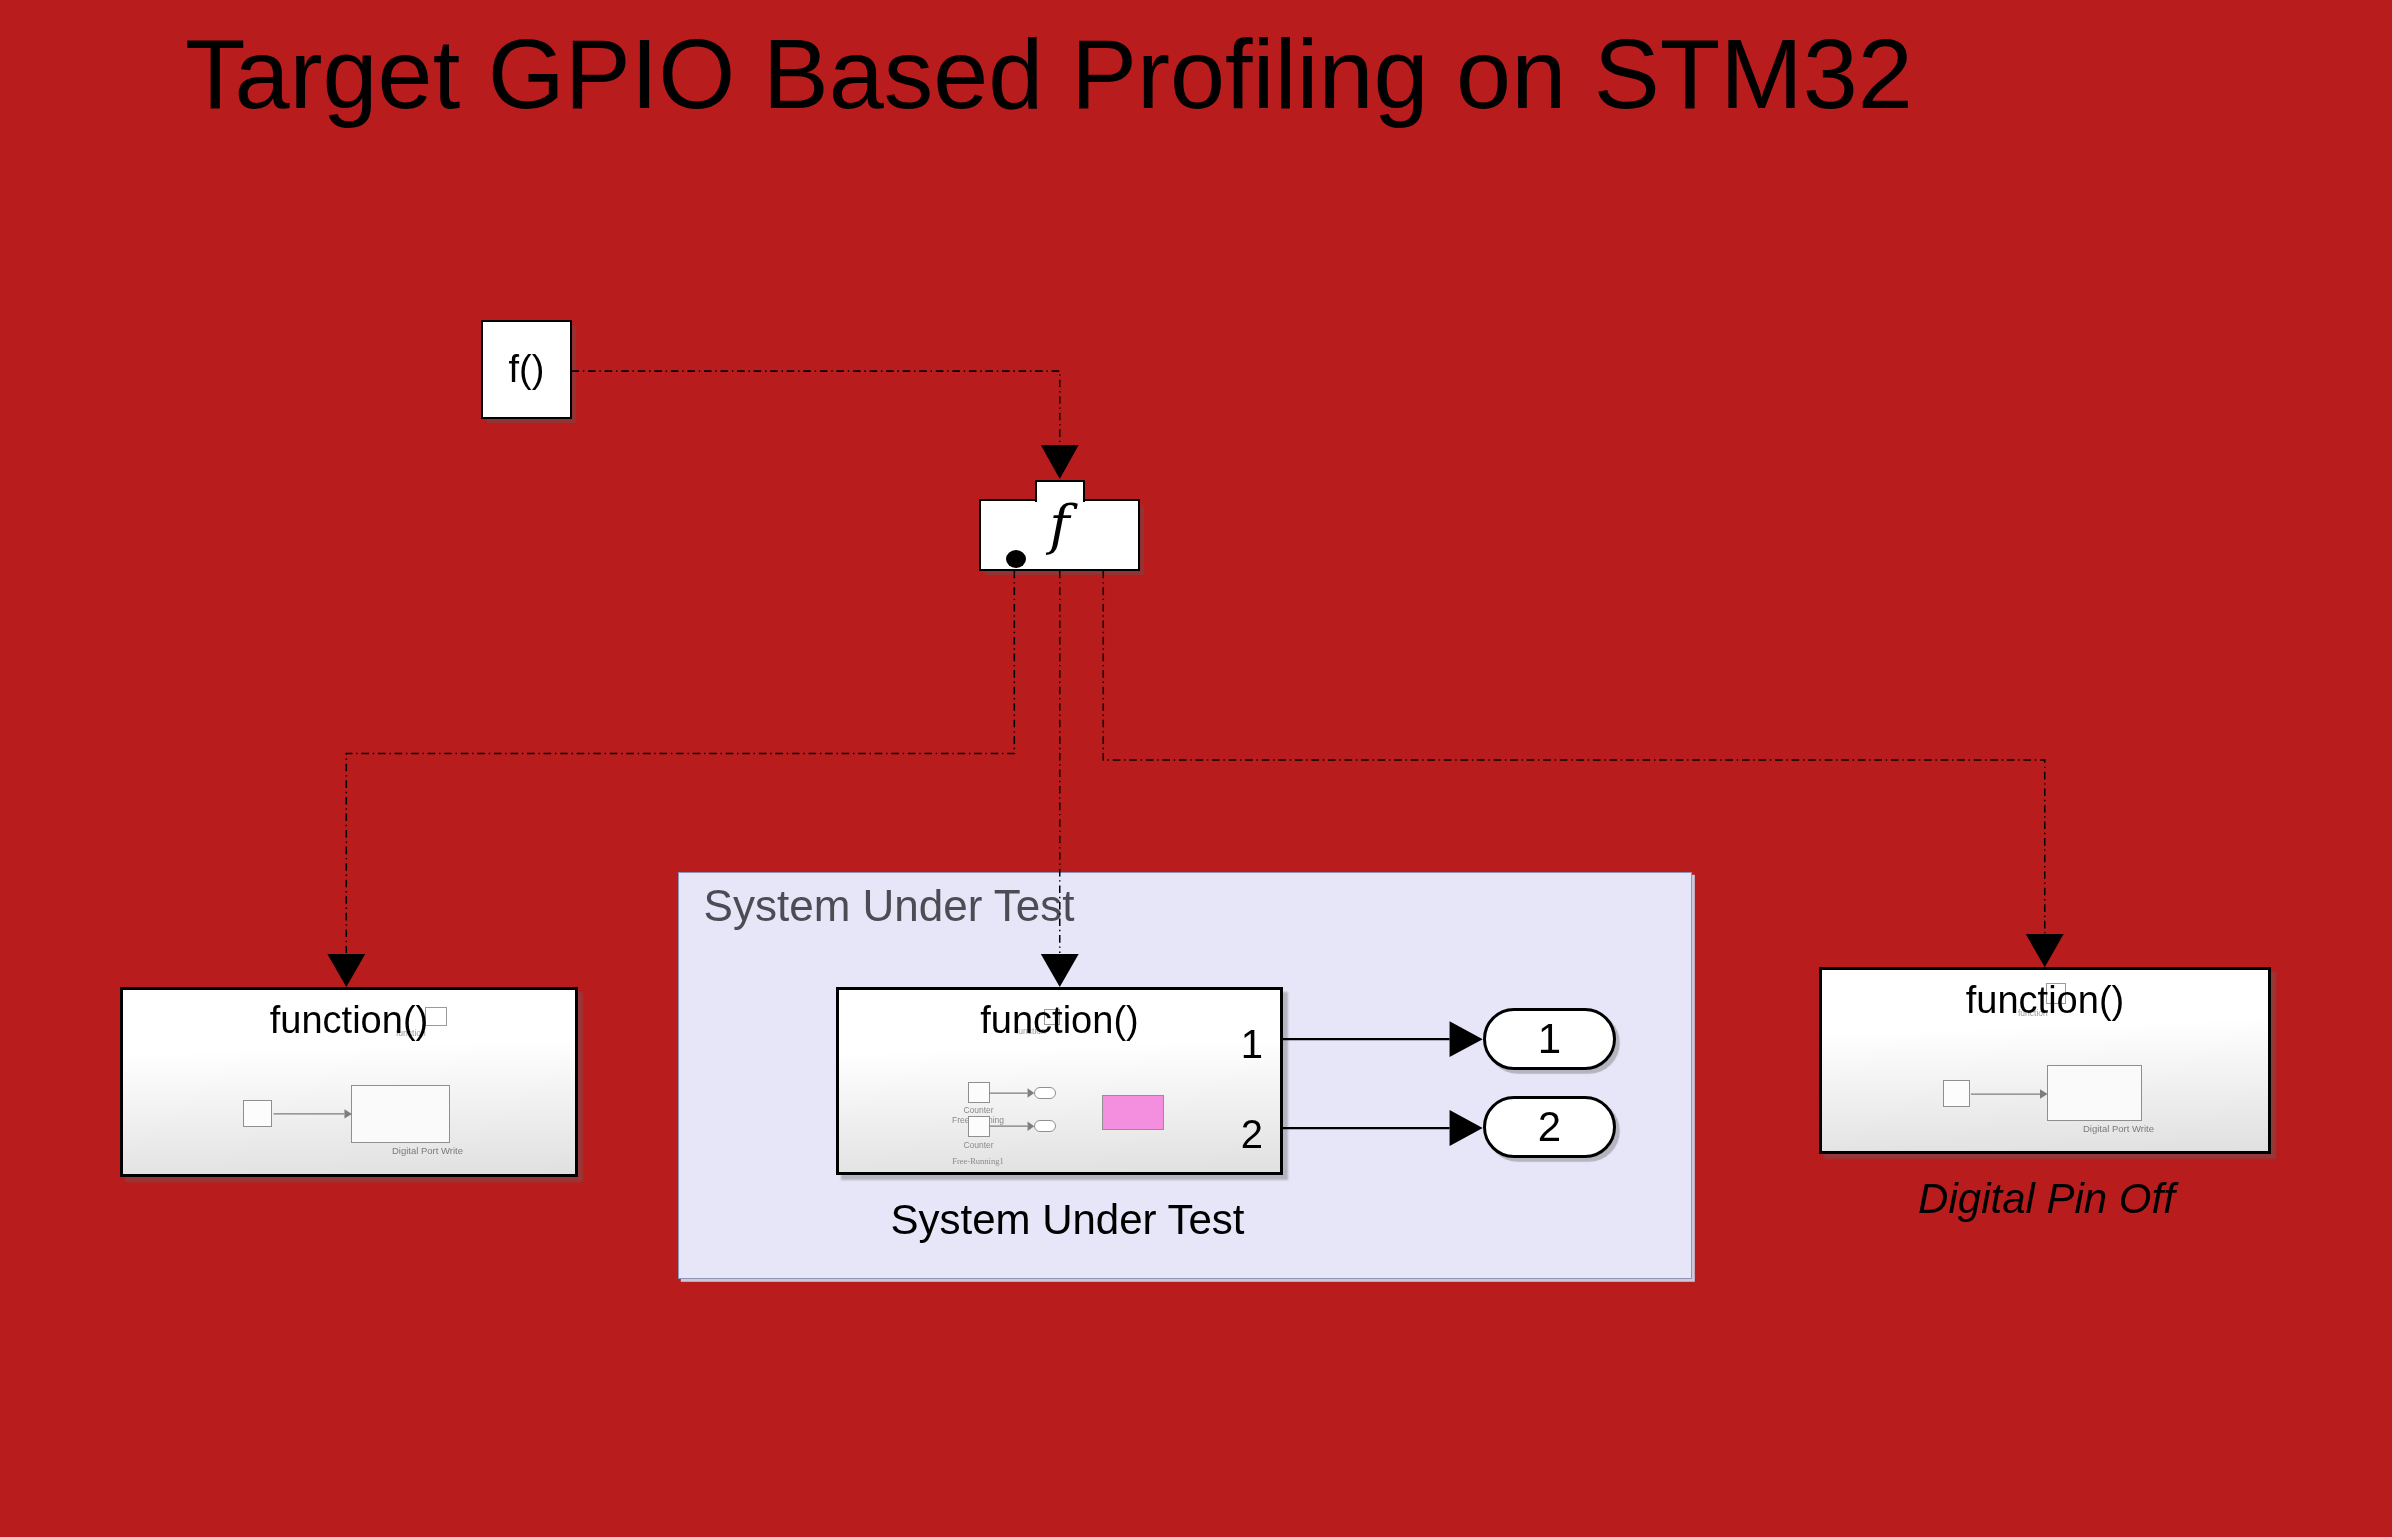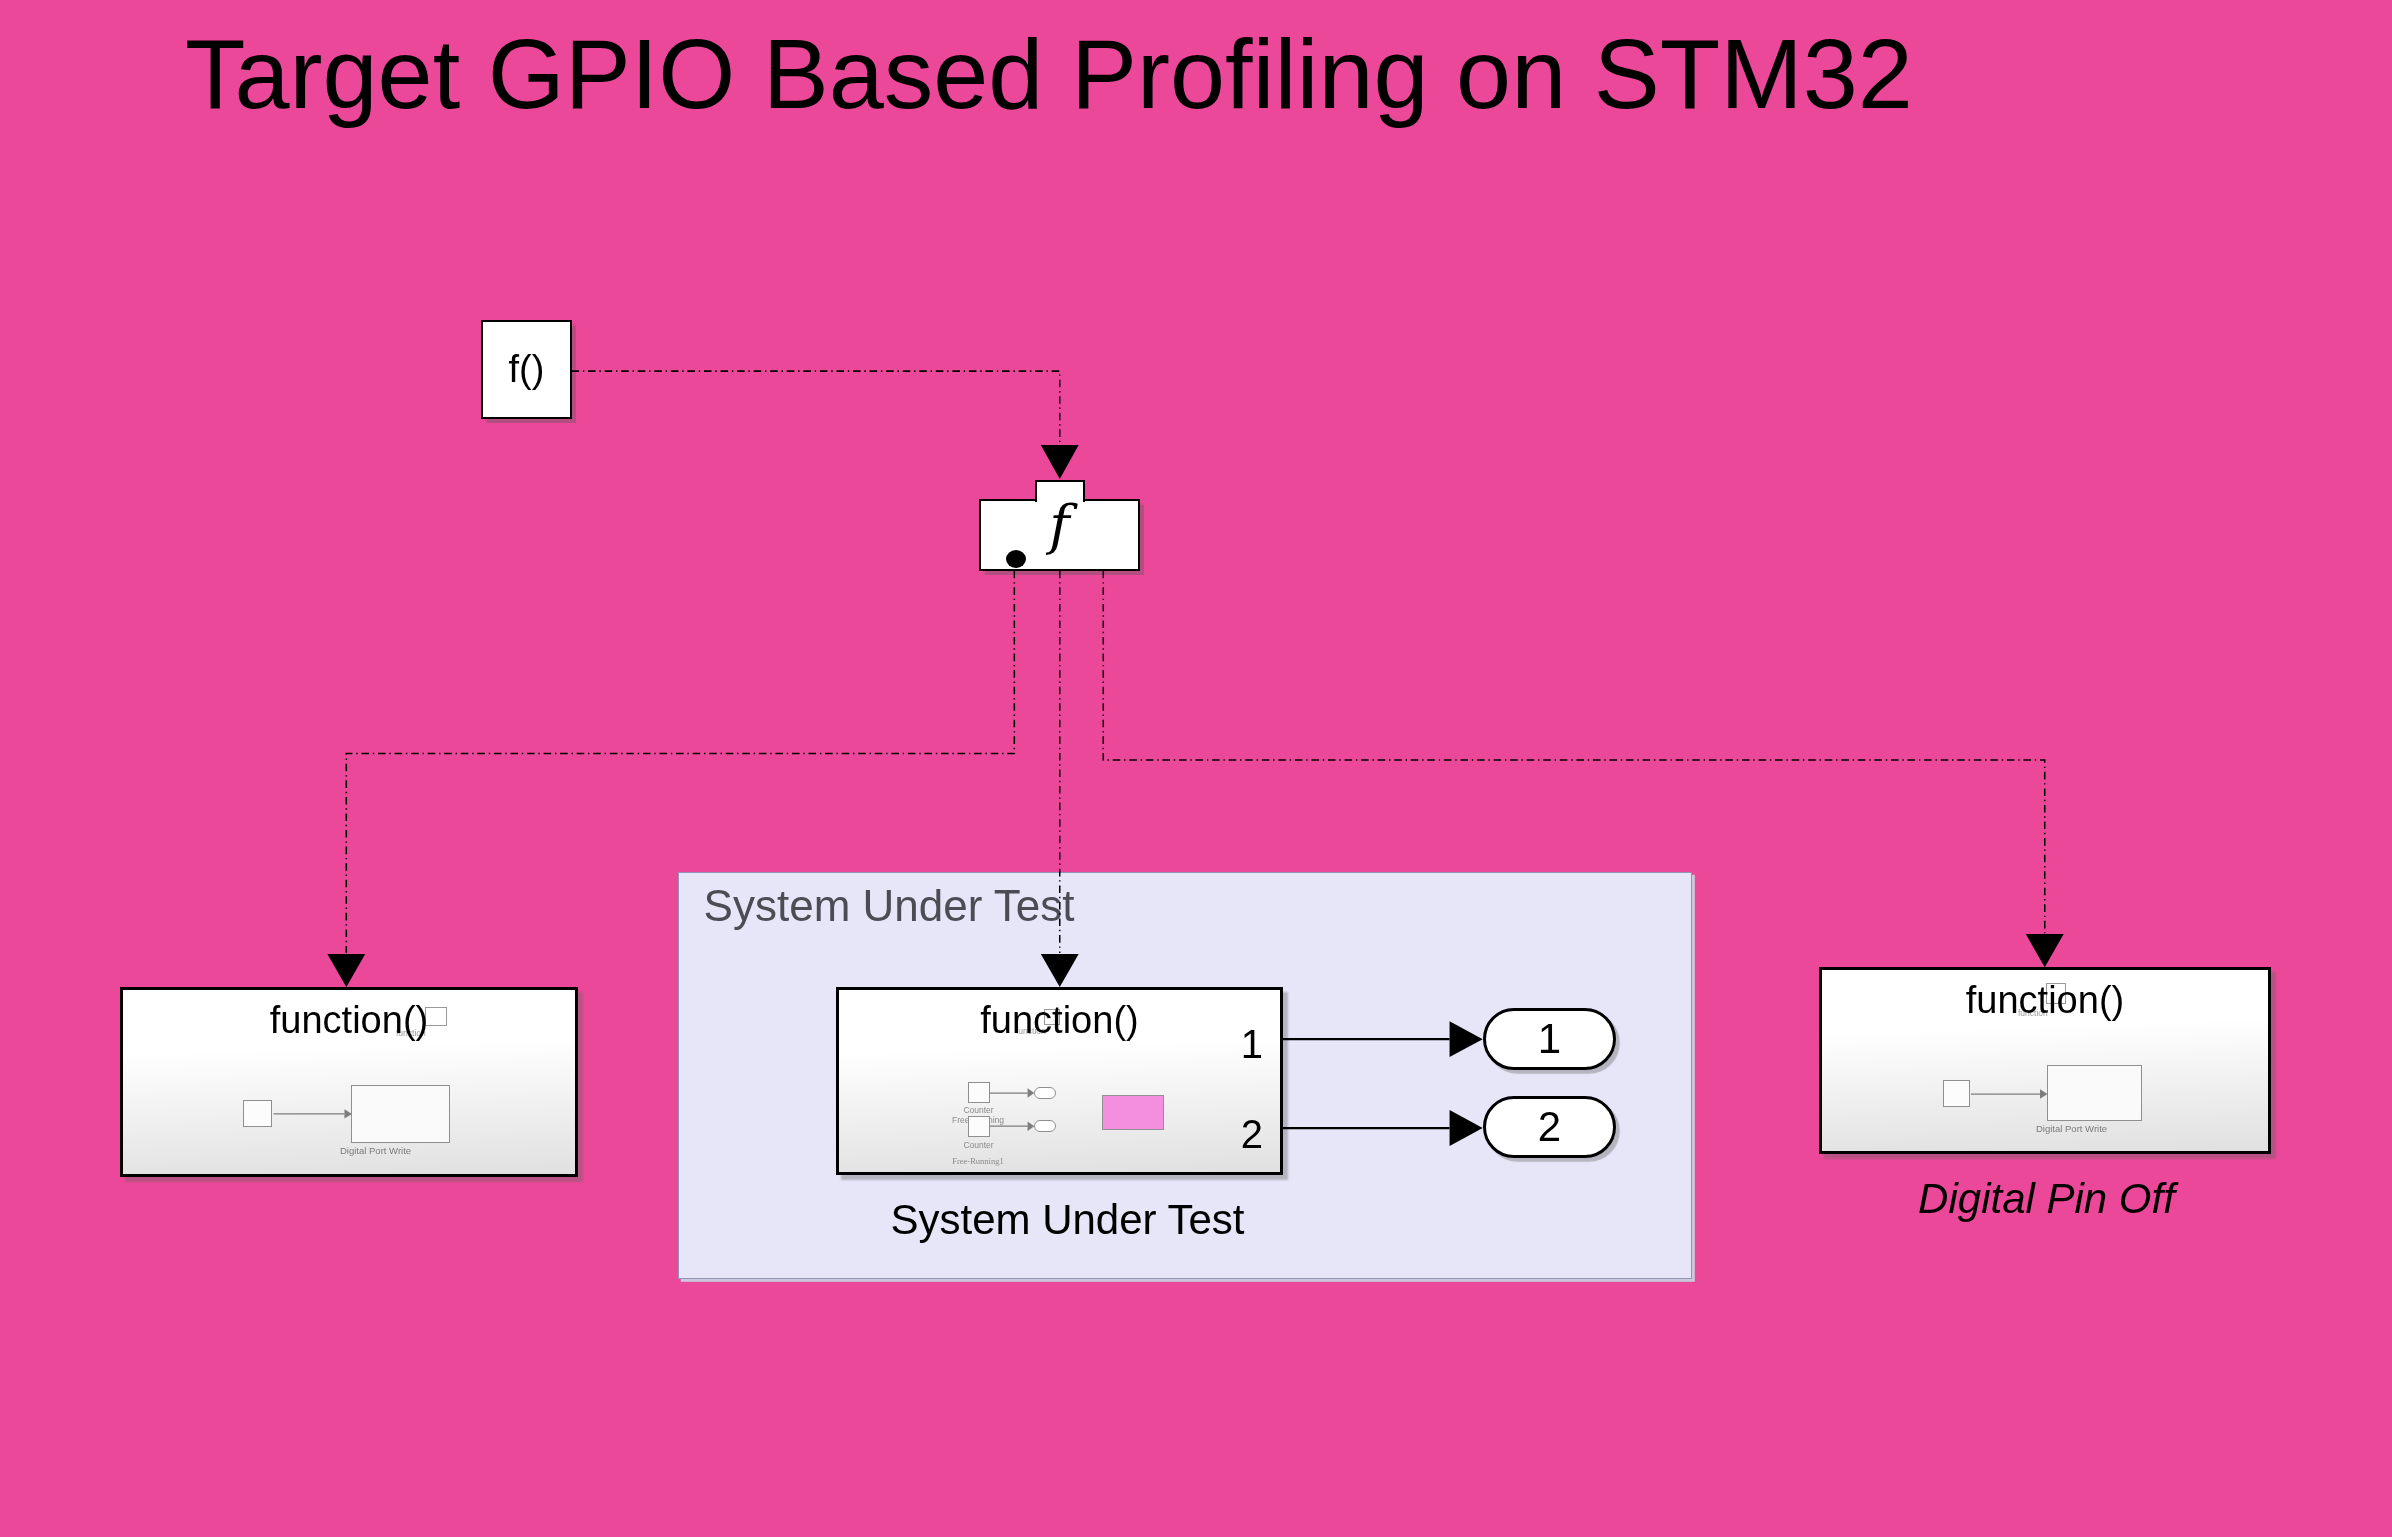--- a/index.html
+++ b/index.html
@@ -1,17 +1,17 @@
 <!DOCTYPE html>
 <html style="font-size:15px"><head>
 <meta charset="utf-8">
 <style>
   html,body{margin:0;padding:0;background:#ffffff;}
   .canvas{
-    position:relative;width:2392px;height:1538px;background:#ec4899;
+    position:relative;width:2392px;height:1538px;background:#b91c1c;
     font-family:"Liberation Sans",sans-serif;overflow:hidden;
   }
   .abs{position:absolute;}
   
   .diagram-title{
     left:185px;top:19px;font-size:99px;line-height:1.12;color:#000;
     white-space:nowrap;letter-spacing:0px;
   }
   .copyright{
     left:589px;top:1367px;width:946px;text-align:center;
@@ -46,21 +46,21 @@
     box-shadow:4.7px 4.7px 1.9px rgba(100,100,100,.38);z-index:2;
   }
   .subsys-header{
     position:absolute;left:0;right:0;top:8.5px;text-align:center;
     font-size:38px;color:#000;z-index:2;
   }
   .thumb-box{position:absolute;box-sizing:border-box;border:0.9px solid #9a9a9a;background:rgba(255,255,255,.5);z-index:1;}
   .thumb-caption{position:absolute;font-size:8.5px;color:#9a9a9a;text-align:left;z-index:1;white-space:nowrap;}
   .inner-sq{position:absolute;box-sizing:border-box;border:0.9px solid #8f8f8f;background:#fcfcfc;}
   .inner-rect{position:absolute;box-sizing:border-box;border:0.9px solid #8f8f8f;background:#fafafa;}
-  .inner-label{position:absolute;font-size:9.5px;color:#7a7a7a;text-align:left;white-space:nowrap;}
+  .inner-label{position:absolute;font-size:9.5px;color:#7a7a7a;text-align:right;white-space:nowrap;}
   .inner-oval{position:absolute;box-sizing:border-box;border:0.9px solid #8f8f8f;background:#fff;border-radius:6.6px;}
   .tiny-label{position:absolute;font-size:8.5px;color:#8a8a8a;text-align:center;white-space:nowrap;}
   .pink-rect{position:absolute;box-sizing:border-box;background:#f48fe0;border:1.9px solid #919191;}
   .port-num{position:absolute;font-size:40px;color:#000;line-height:1;}
   
   .sut-area{
     left:678px;top:872px;width:1014px;height:407px;box-sizing:border-box;
     background:#e6e6f8;border:0.9px solid #9193b4;z-index:0;
     box-shadow:2.8px 2.8px 0 #c9c9dd;
   }

